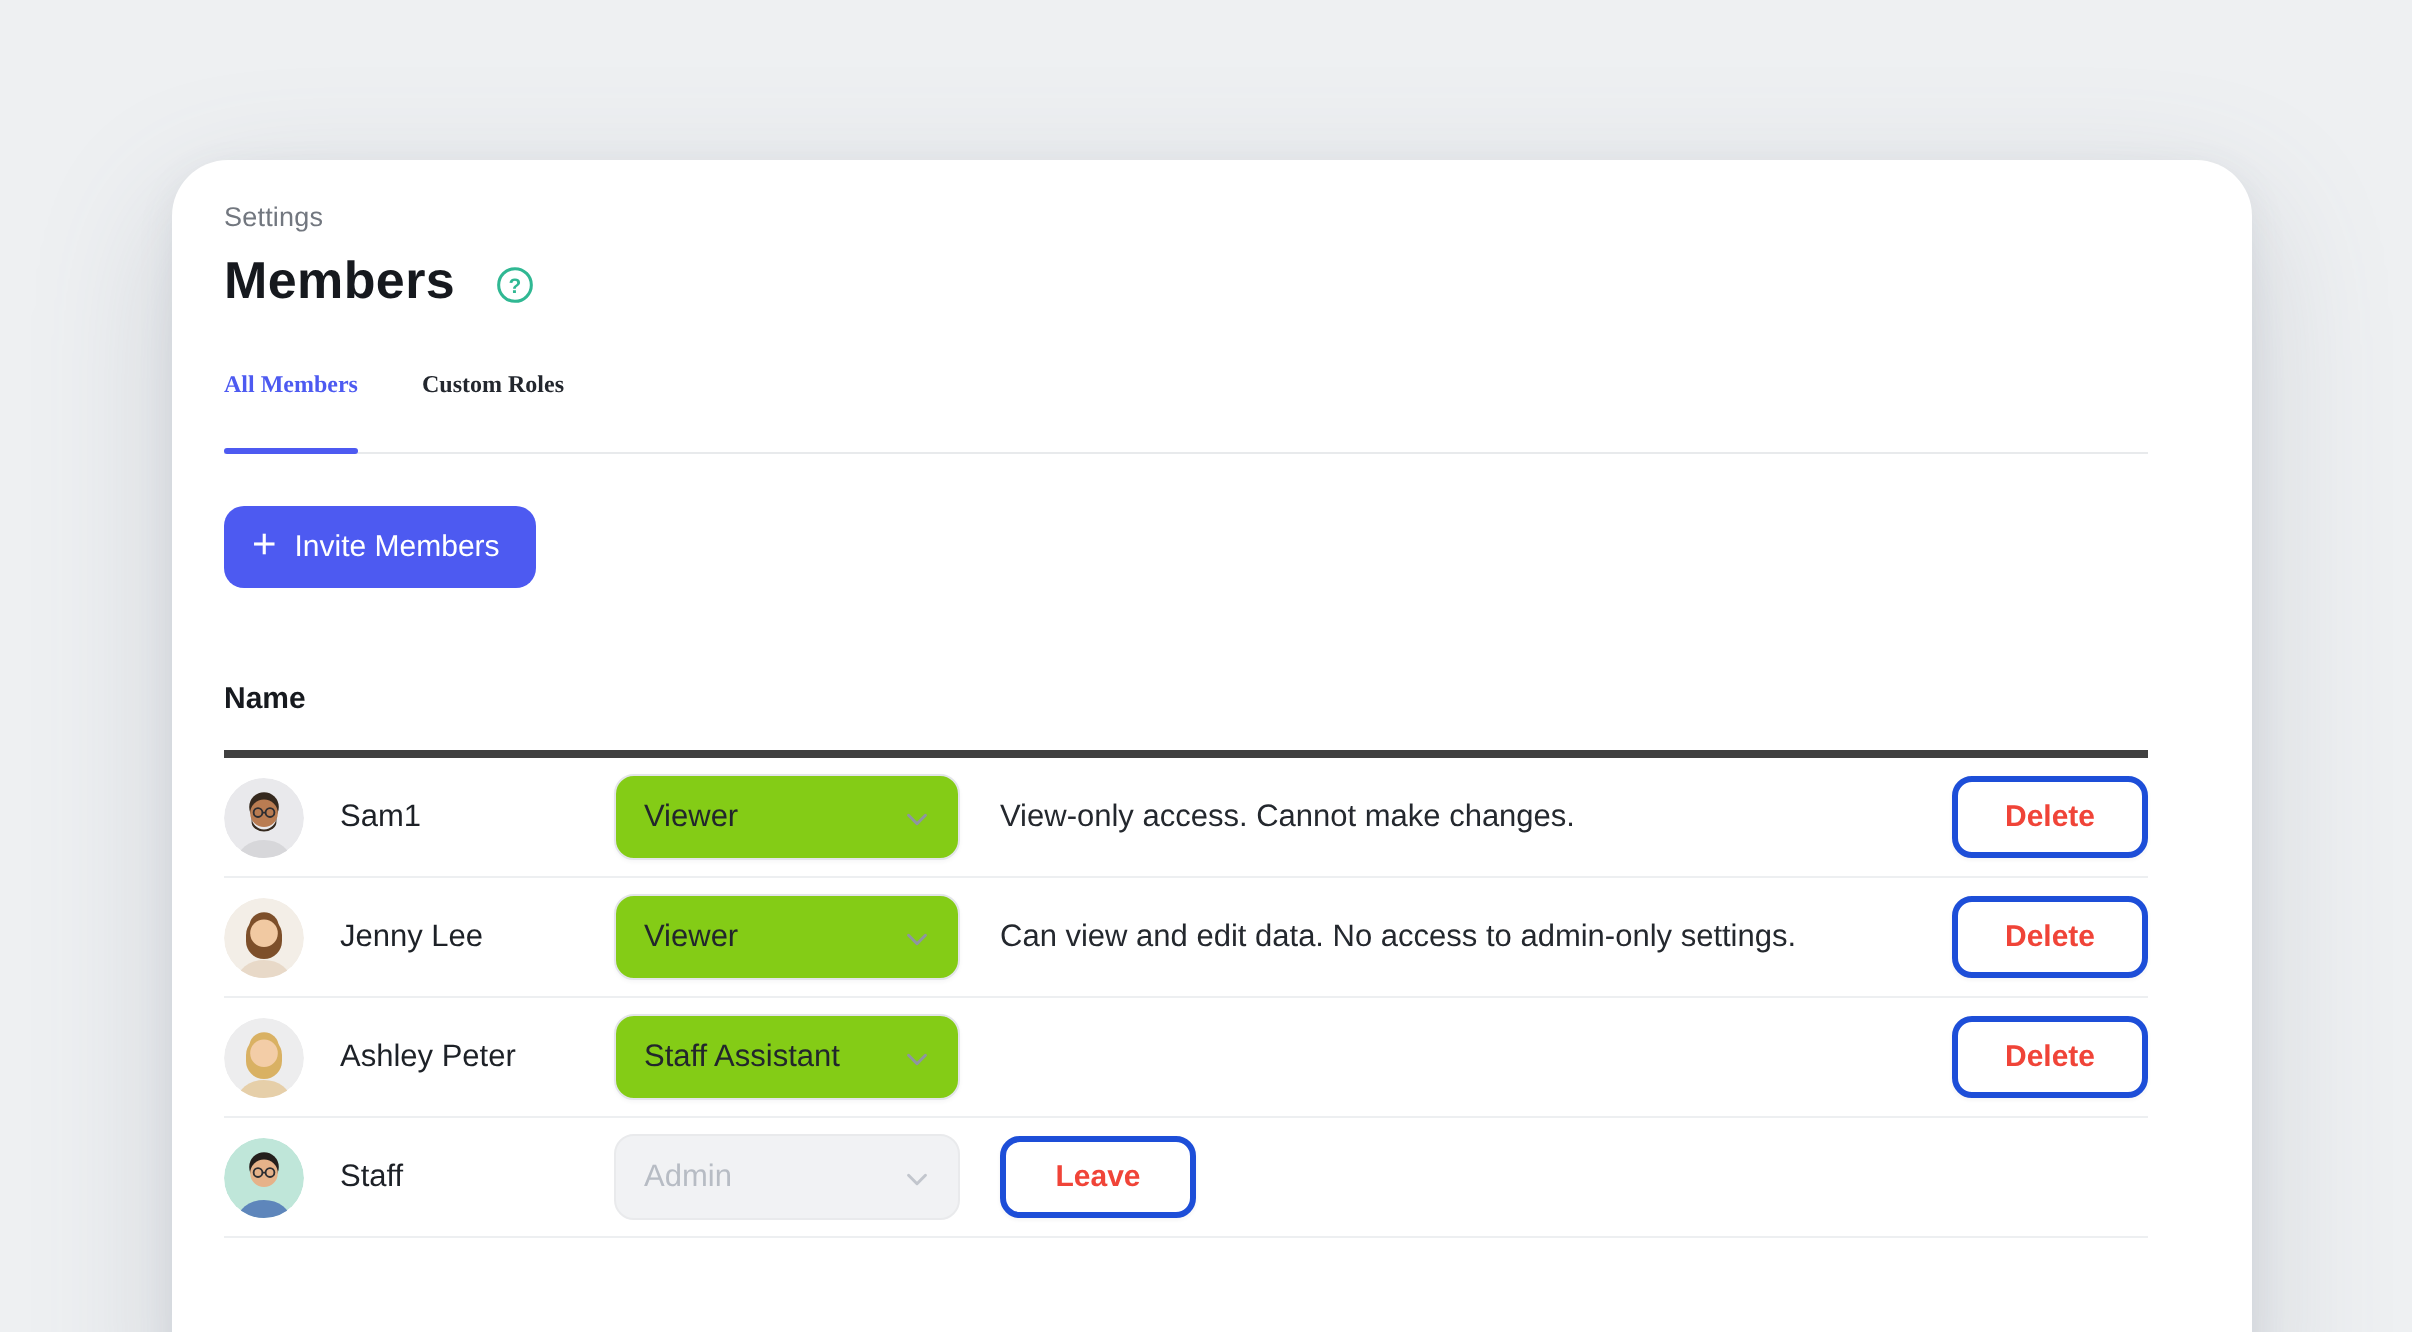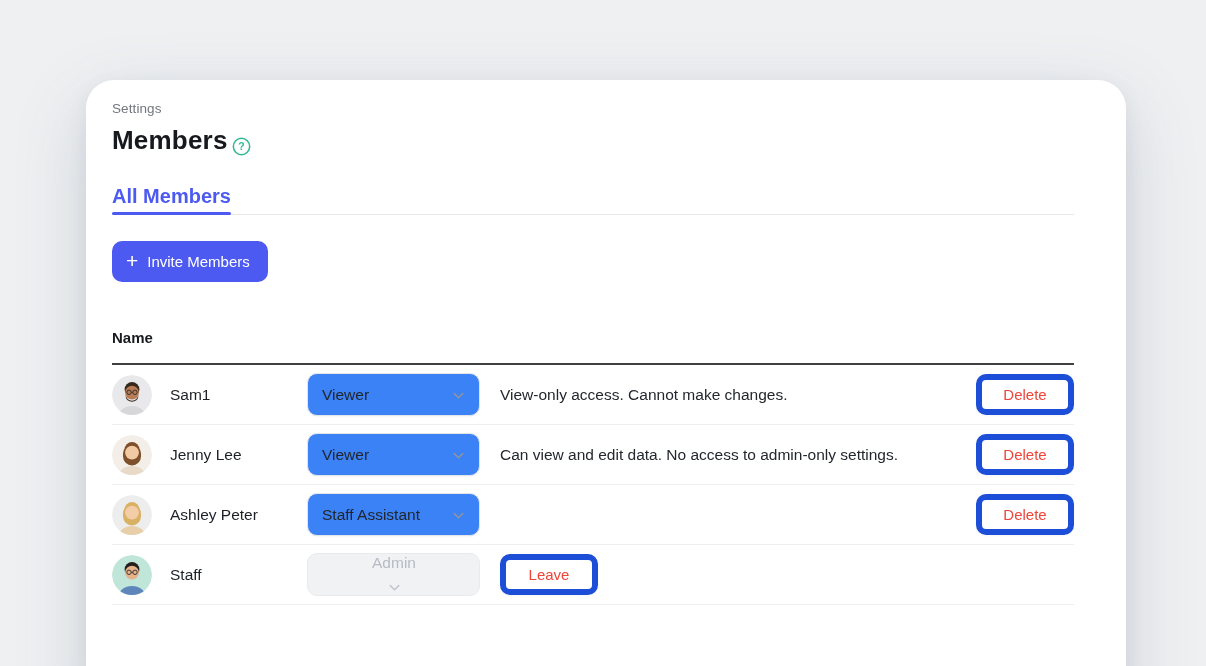--- a/index.html
+++ b/index.html
@@ -20,44 +20,45 @@
     padding:21px 52px 0 26px;
   }
   .breadcrumb {
     font-size:13.5px;
     color:#72777f;
     letter-spacing:.1px;
   }
   .title-row {
     margin-top:9px;
     display:flex;
-    align-items:flex-end;
-    gap:4px;
+    align-items:center;
+    gap:20px;
   }
   .page-title {
     font-size:26px;
     font-weight:700;
     color:#16191e;
     letter-spacing:.2px;
   }
   .help-icon { display:inline-flex; margin-top:3px; cursor:pointer; }
   
   .tabs {
     margin-top:29px;
     display:flex;
     gap:32px;
     border-bottom:1px solid #e8eaec;
   }
   .tab {
     position:relative;
-    font-size:20px;
+    font-size:12px;
     font-weight:700;
     color:#23272e;
-    padding-bottom:6px;
+    padding-bottom:26px;
     cursor:pointer;
+    font-family:Liberation Serif, serif;
   }
   .tab.active { color:#4d5af1; }
   .tab.active::after {
     content:"";
     position:absolute;
     left:0; right:0; bottom:-1px;
     height:3px;
     border-radius:2px;
     background:#4d5af1;
   }
@@ -86,69 +87,69 @@
   }
   
   .grid-row {
     display:grid;
     grid-template-columns:195px 193px 1fr 98px;
     align-items:center;
   }
   .table-header {
     margin-top:47px;
     padding-bottom:17px;
-    border-bottom:2px solid #404040;
+    border-bottom:4px solid #404040;
     font-size:15px;
     font-weight:600;
     color:#171a1f;
   }
   .member-row {
     height:60px;
     border-bottom:1px solid #edeff1;
   }
   .name-cell { display:flex; align-items:center; gap:18px; }
   .avatar { width:40px; height:40px; border-radius:50%; flex:0 0 40px; }
   .member-name { font-size:15.5px; color:#1d2127; }
   .role-select {
     width:173px;
     height:43px;
-    background:#3b82f6;
+    background:#84cc16;
     border:1px solid #e3e5e9;
     border-radius:10px;
     display:flex;
     align-items:center;
     justify-content:space-between;
     padding:0 13px 0 14px;
     font-size:15.5px;
     color:#22262c;
     cursor:pointer;
     box-shadow:0 1px 2px rgba(30,35,45,.04);
   }
   .role-select .chev { color:#8e95a0; display:inline-flex; margin-top:2px; }
   .role-select.disabled {
     background:#f1f2f4;
     border-color:#e9eaec;
     color:#b7bcc4;
     cursor:default;
     box-shadow:none;
-    flex-direction:column;
   }
   .role-select.disabled .chev { color:#c2c6cd; }
   .role-desc { font-size:15.5px; color:#24282e; padding-right:20px; }
   .action-btn {
     width:98px;
     height:41px;
     background:#ffffff;
-    border:6px solid #1d4ed8;
+    border:3px solid #1d4ed8;
     border-radius:10px;
     font-size:15px;
     font-family:inherit;
     color:#f04438;
     cursor:pointer;
     box-shadow:0 1px 2px rgba(30,35,45,.05);
+    font-weight:bold;
   }
 </style>
 </head>
 <body>
 
 <div class="card">
 
   <div class="breadcrumb">Settings</div>
 
   <div class="title-row">
@@ -157,20 +158,21 @@
       <svg width="19" height="19" viewBox="0 0 20 20">
         <circle cx="10" cy="10" r="8.6" fill="none" stroke="#30b893" stroke-width="1.6"></circle>
         <text x="10" y="14" text-anchor="middle" font-size="11" font-weight="700" fill="#30b893" font-family="Liberation Sans, sans-serif">?</text>
       </svg>
     </span>
   </div>
 
   <div class="tabs">
   <div class="tab active">All Members</div>
 
+  <div class="tab">Custom Roles</div>
 </div>
 
   <button class="invite-btn">
     <span class="plus">+</span>
     <span>Invite Members</span>
   </button>
 
   <div class="grid-row table-header">
     <span>Name</span>
     <span></span>

